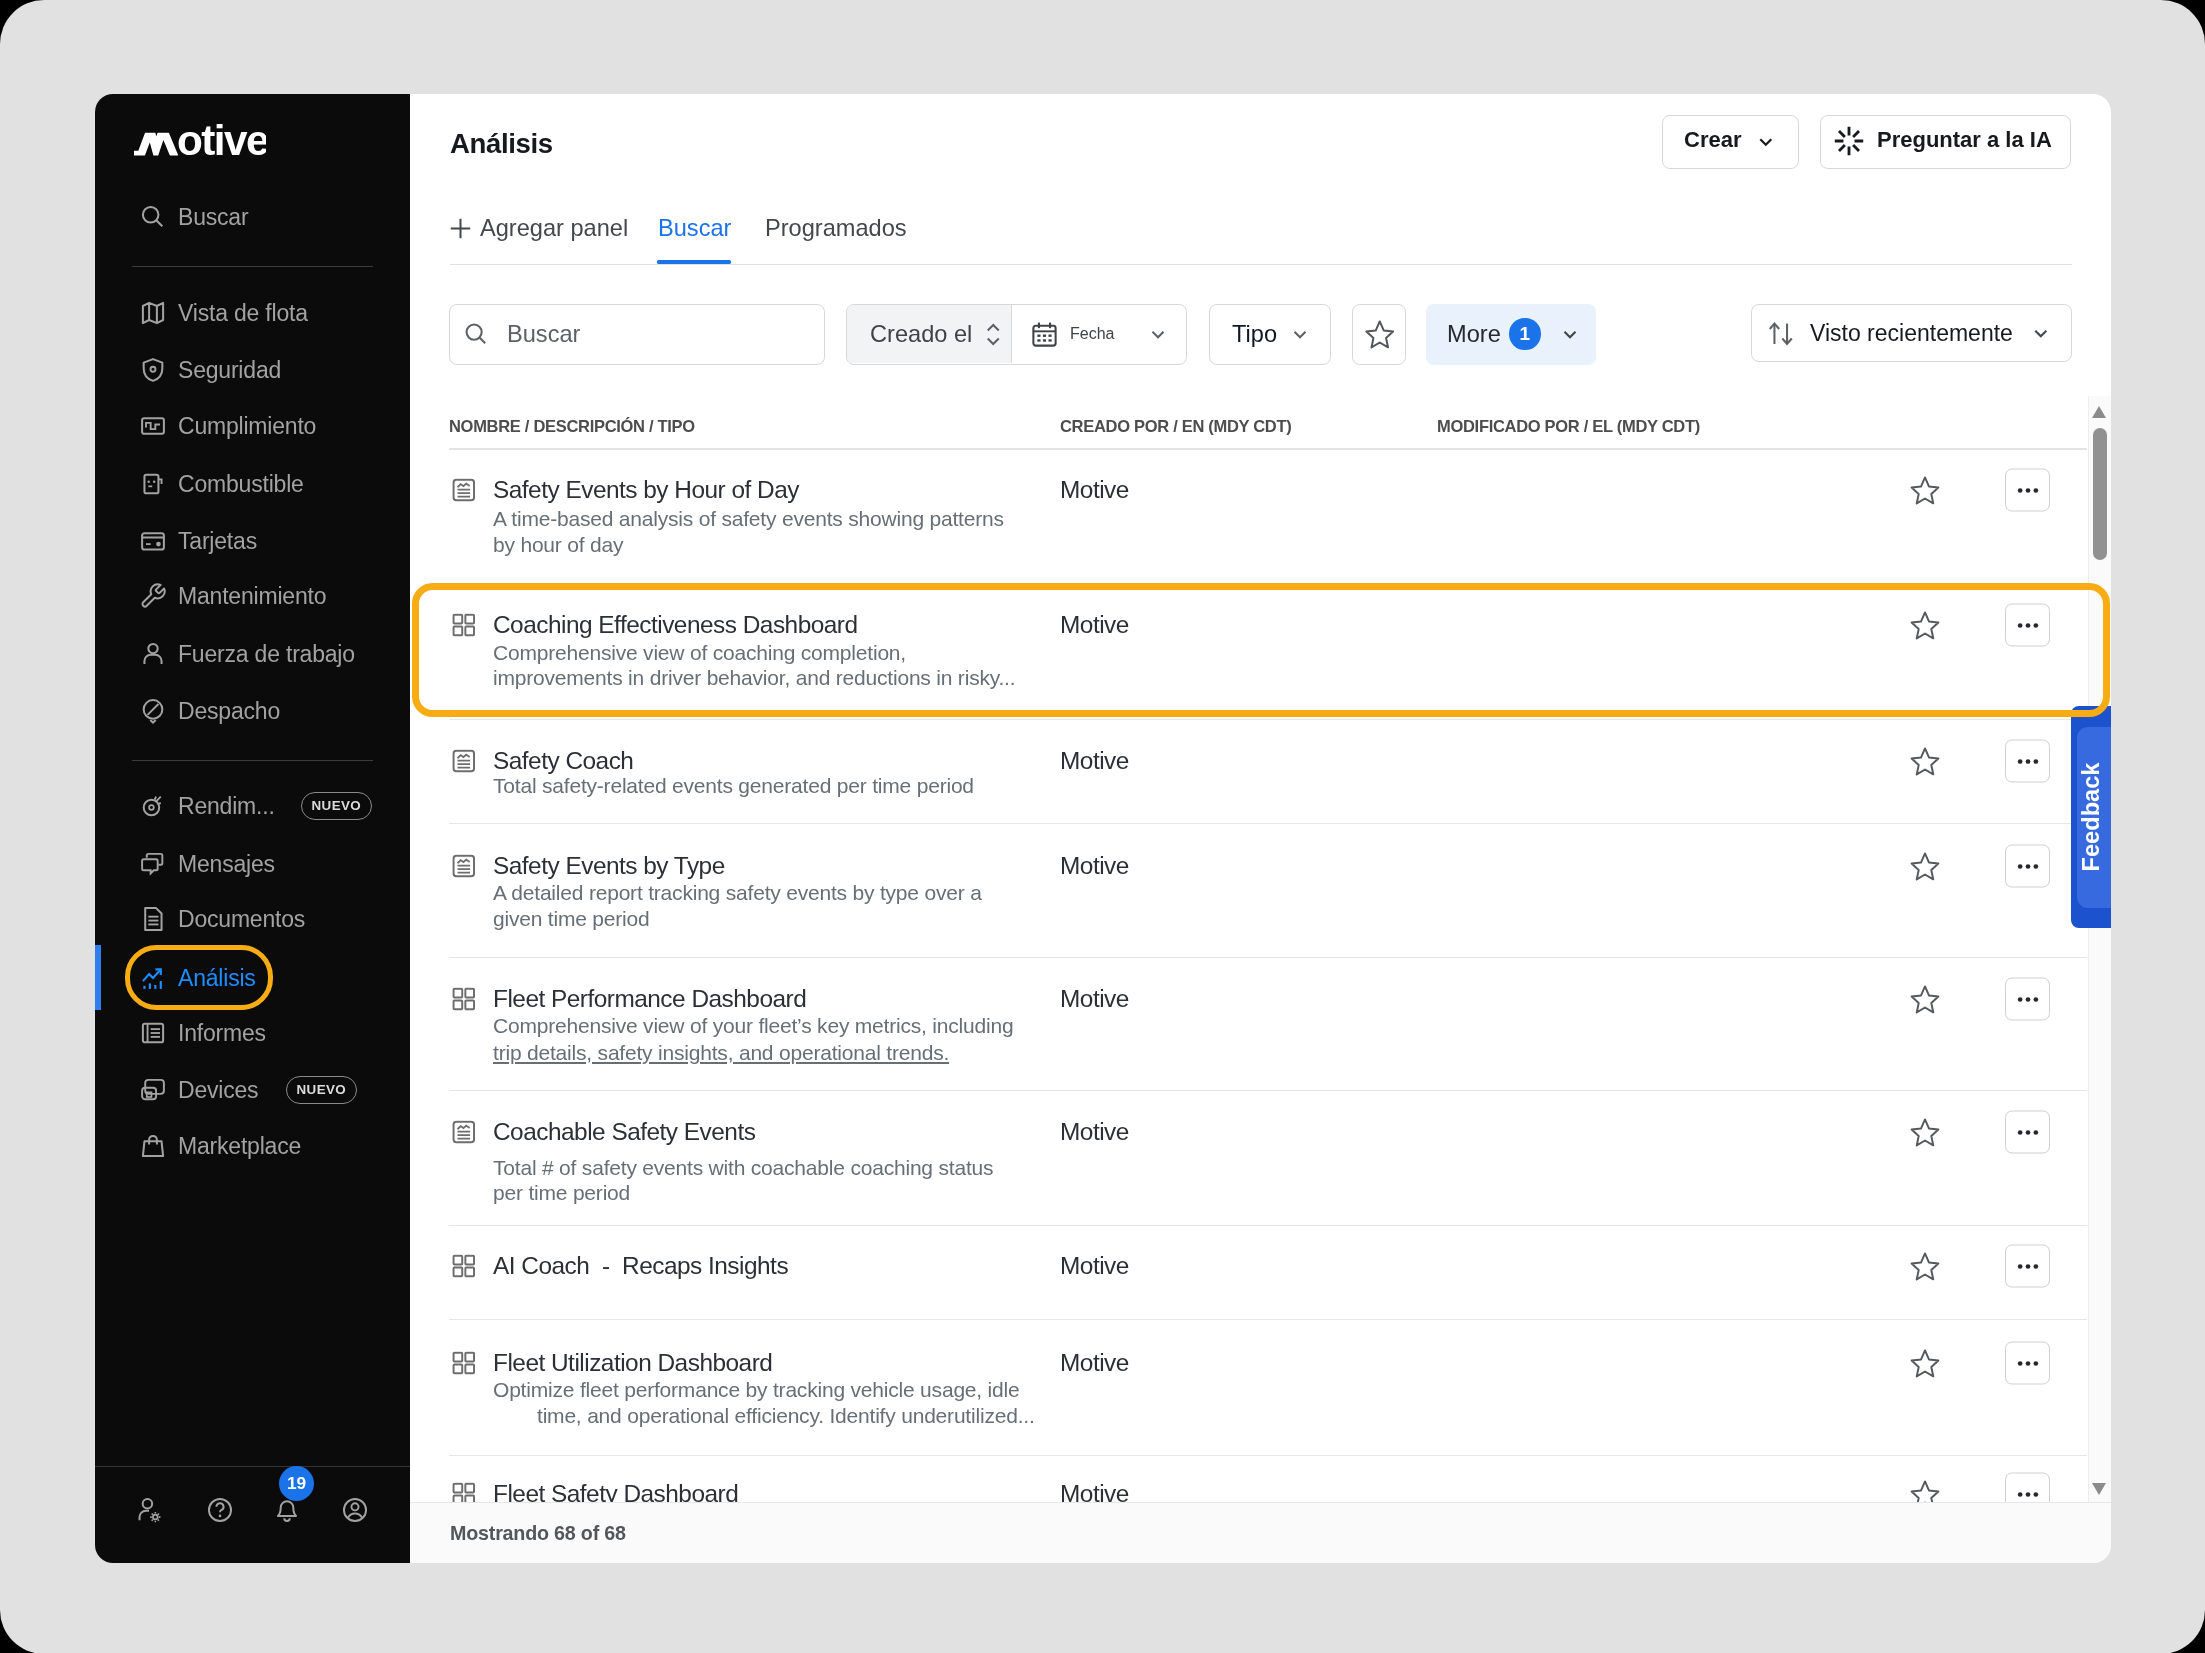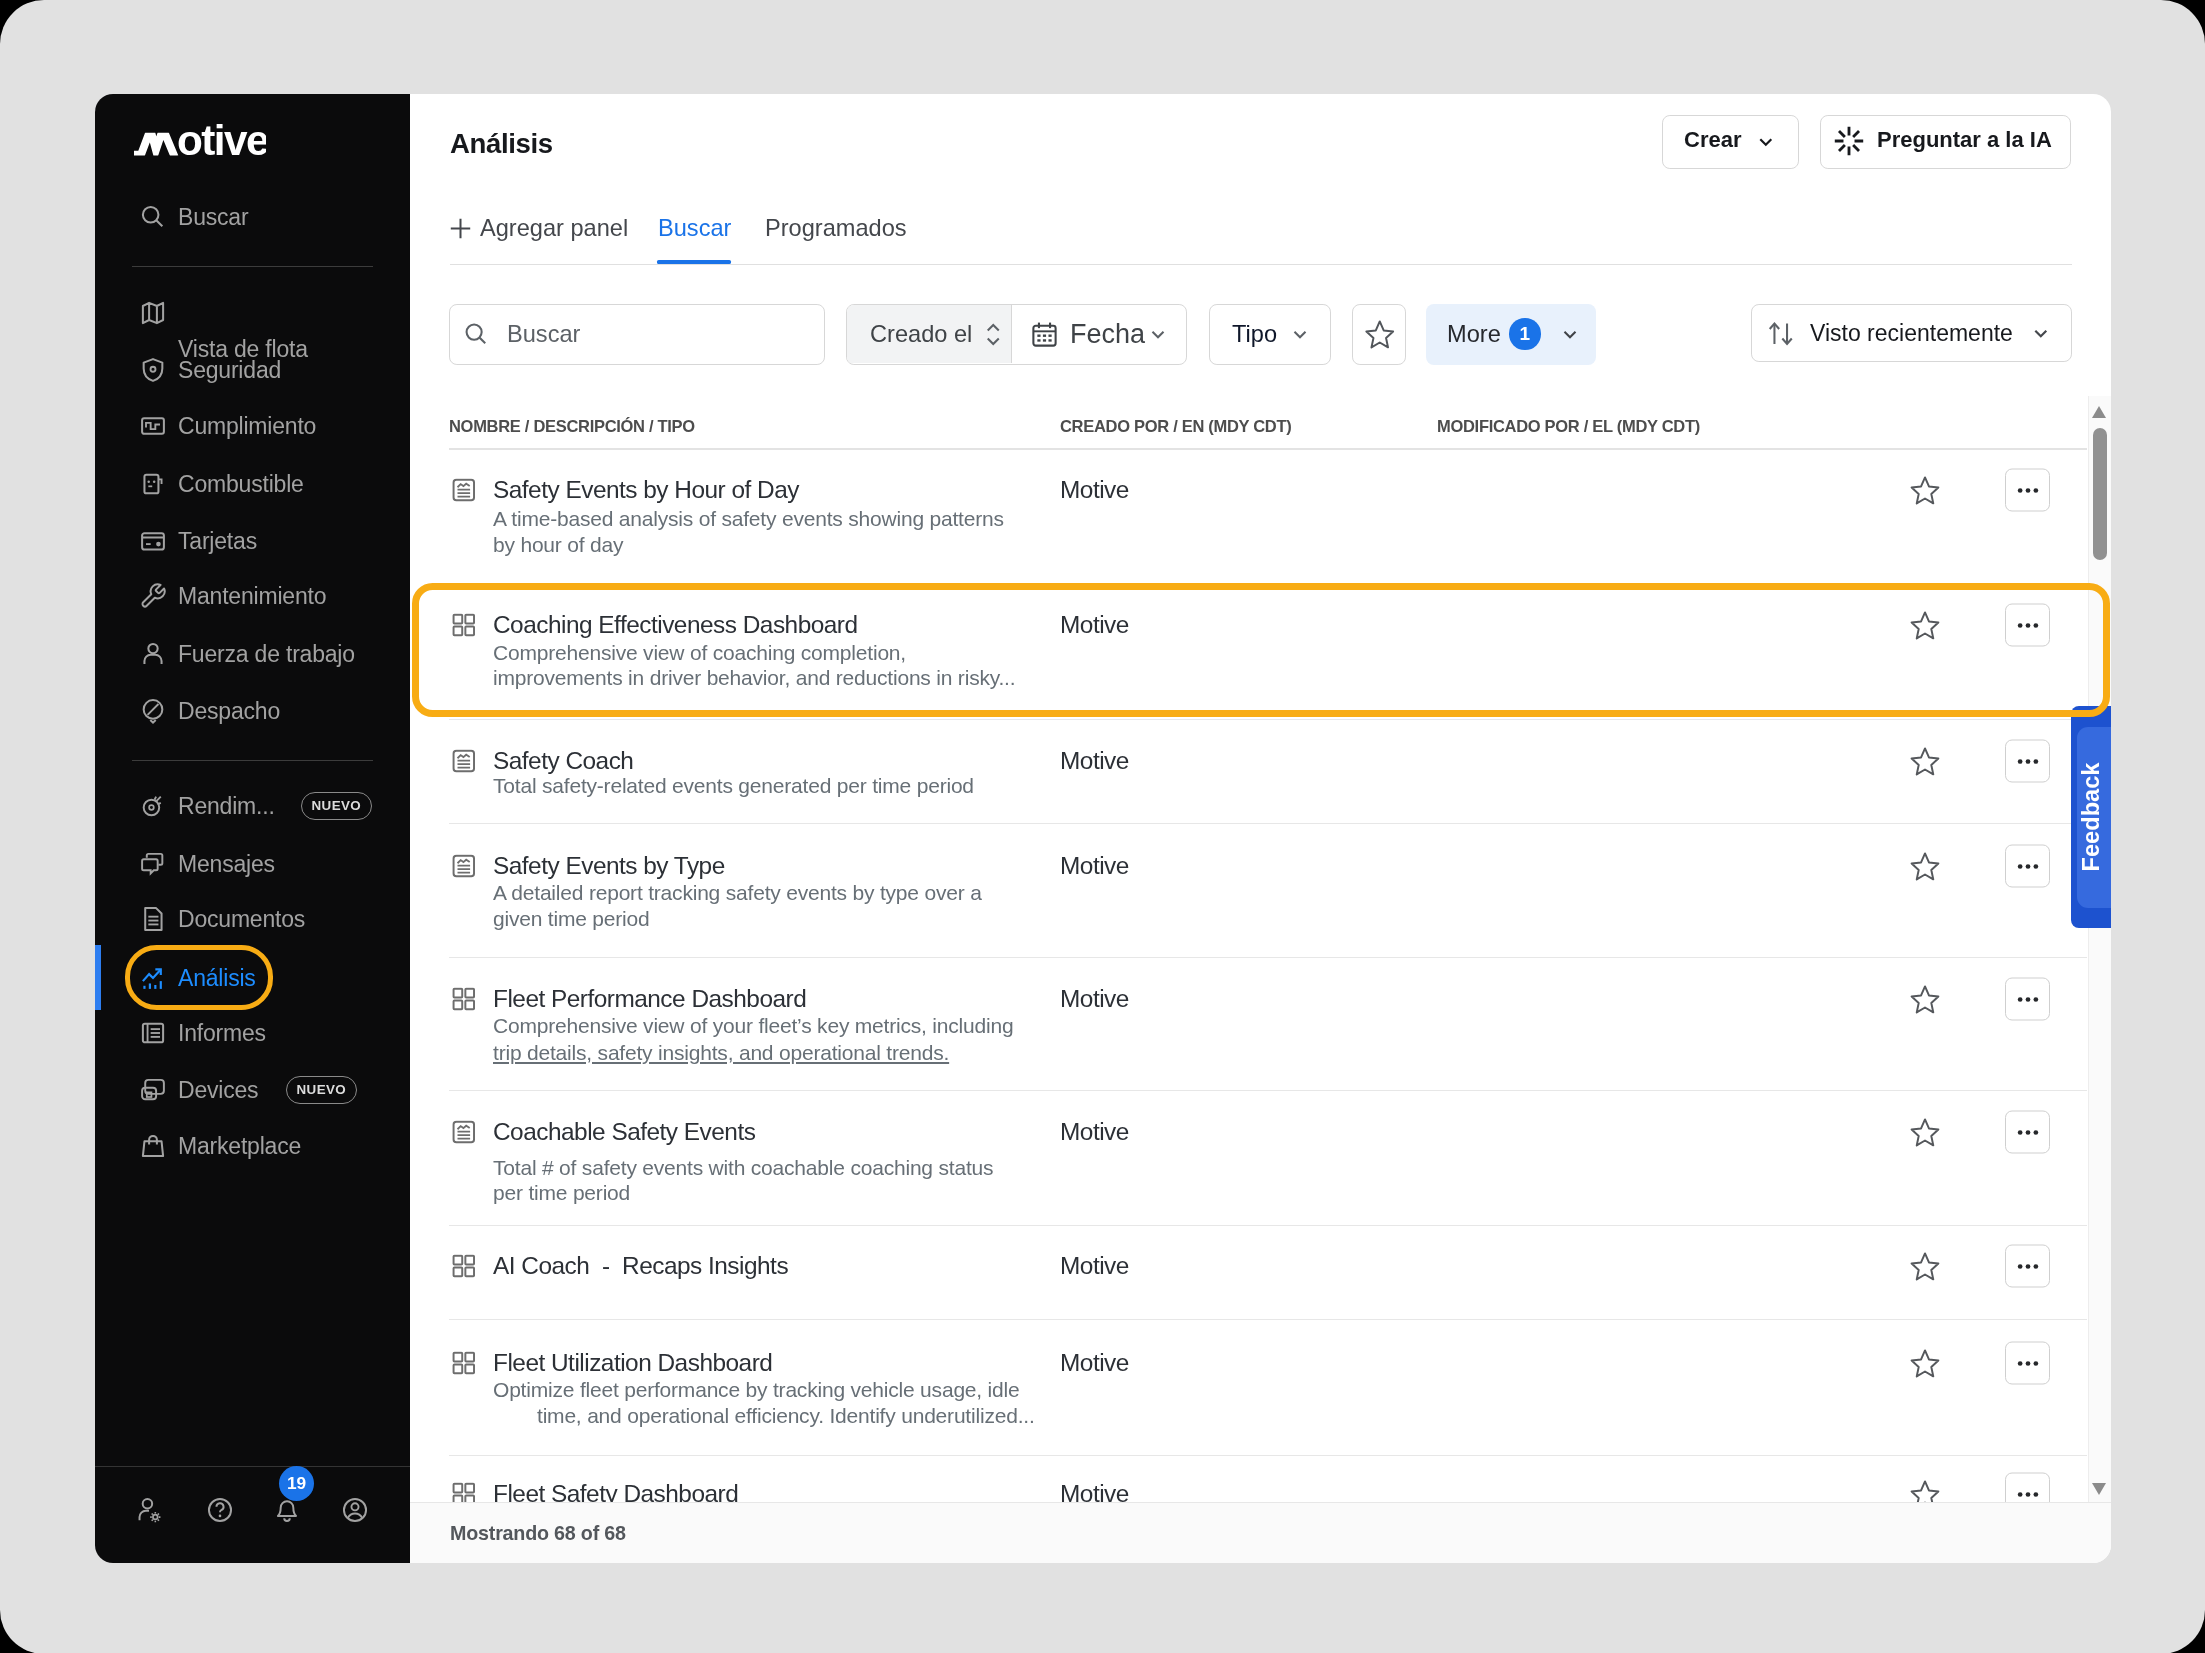--- a/index.html
+++ b/index.html
@@ -48,21 +48,21 @@
     <svg class="sicon" style="top:123px;" viewBox="0 0 36 36">
         <circle cx="15" cy="15" r="10" fill="none" stroke="#a2a2a2" stroke-width="2.6"></circle>
         <line x1="22.5" y1="22.5" x2="30" y2="30" stroke="#a2a2a2" stroke-width="2.6"></line>
       </svg>
     <div class="slabel" style="top:123px;">Buscar</div>
     <div class="sdiv" style="top:172px;"></div>
 
     <svg class="sicon" style="top:219px;" viewBox="0 0 36 36">
         <path d="M5 9 L13 5 L23 9 L31 5 V27 L23 31 L13 27 L5 31 Z M13 5 V27 M23 9 V31" fill="none" stroke="#a2a2a2" stroke-width="2.6" stroke-linejoin="round"></path>
       </svg>
-    <div class="slabel" style="top:219px;margin-top:36px;">Vista de flota</div>
+    <div class="slabel" style="top:219px;">Vista de flota</div>
     <svg class="sicon" style="top:276px;" viewBox="0 0 36 36">
         <path d="M18 4 L30 8.5 V16 C30 23.5 25.5 29.5 18 32 C10.5 29.5 6 23.5 6 16 V8.5 Z" fill="none" stroke="#a2a2a2" stroke-width="2.6" stroke-linejoin="round"></path>
         <circle cx="18" cy="17" r="3.2" fill="none" stroke="#a2a2a2" stroke-width="2.4"></circle>
       </svg>
     <div class="slabel" style="top:276px;">Seguridad</div>
     <svg class="sicon" style="top:332px;" viewBox="0 0 36 36">
         <rect x="4" y="8" width="28" height="20" rx="2.5" fill="none" stroke="#a2a2a2" stroke-width="2.6"></rect>
         <path d="M9 20 V14 H15 V22 H21 V16 H27" fill="none" stroke="#a2a2a2" stroke-width="2.4"></path>
       </svg>
     <div class="slabel" style="top:332px;">Cumplimiento</div>
@@ -228,21 +228,21 @@
       <line x1="3" y1="13" x2="31" y2="13" stroke="#3f4347" stroke-width="2.4"></line>
       <g fill="#3f4347">
         <rect x="8" y="17" width="4" height="3"></rect>
         <rect x="15" y="17" width="4" height="3"></rect>
         <rect x="22" y="17" width="4" height="3"></rect>
         <rect x="8" y="23" width="4" height="3"></rect>
         <rect x="15" y="23" width="4" height="3"></rect>
         <rect x="22" y="23" width="4" height="3"></rect>
       </g>
     </svg>
-  <div class="abs cv" style="left:975px; top:240px; font-size:27px; color:#3f4347;">Fecha</div>
+  <div class="abs cv" style="left:975px; top:240px; font-size:16px; color:#3f4347;">Fecha</div>
   <svg class="abs" style="left:1052px; top:233px;" width="22" height="15.8" viewBox="0 0 28 20">
       <polyline points="7,6 14,13 21,6" fill="none" stroke="#5c6166" stroke-width="2.6"></polyline>
     </svg>
   <div class="btn" style="left:1114px; top:210px; width:122px; height:61px;"></div>
   <div class="abs cv" style="left:1137px; top:240px; font-size:23.6px; color:#0f172a;">Tipo</div>
   <svg class="abs" style="left:1194px; top:233px;" width="22" height="15.8" viewBox="0 0 28 20">
       <polyline points="7,6 14,13 21,6" fill="none" stroke="#5c6166" stroke-width="2.6"></polyline>
     </svg>
   <div class="btn" style="left:1257px; top:210px; width:54px; height:61px;"></div>
   <svg class="abs" style="left:1269px; top:225px;" width="31.5" height="30" viewBox="0 0 40 38">

